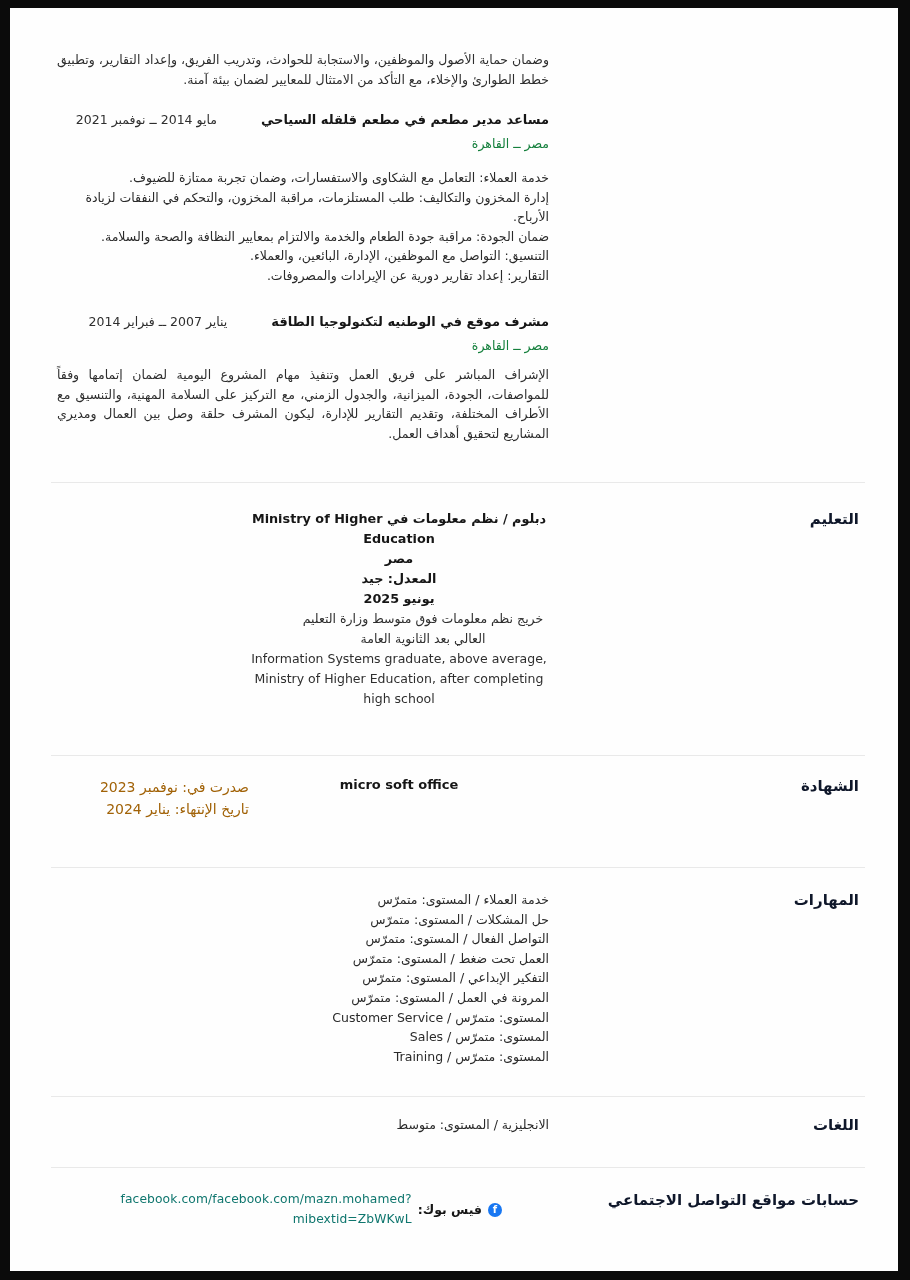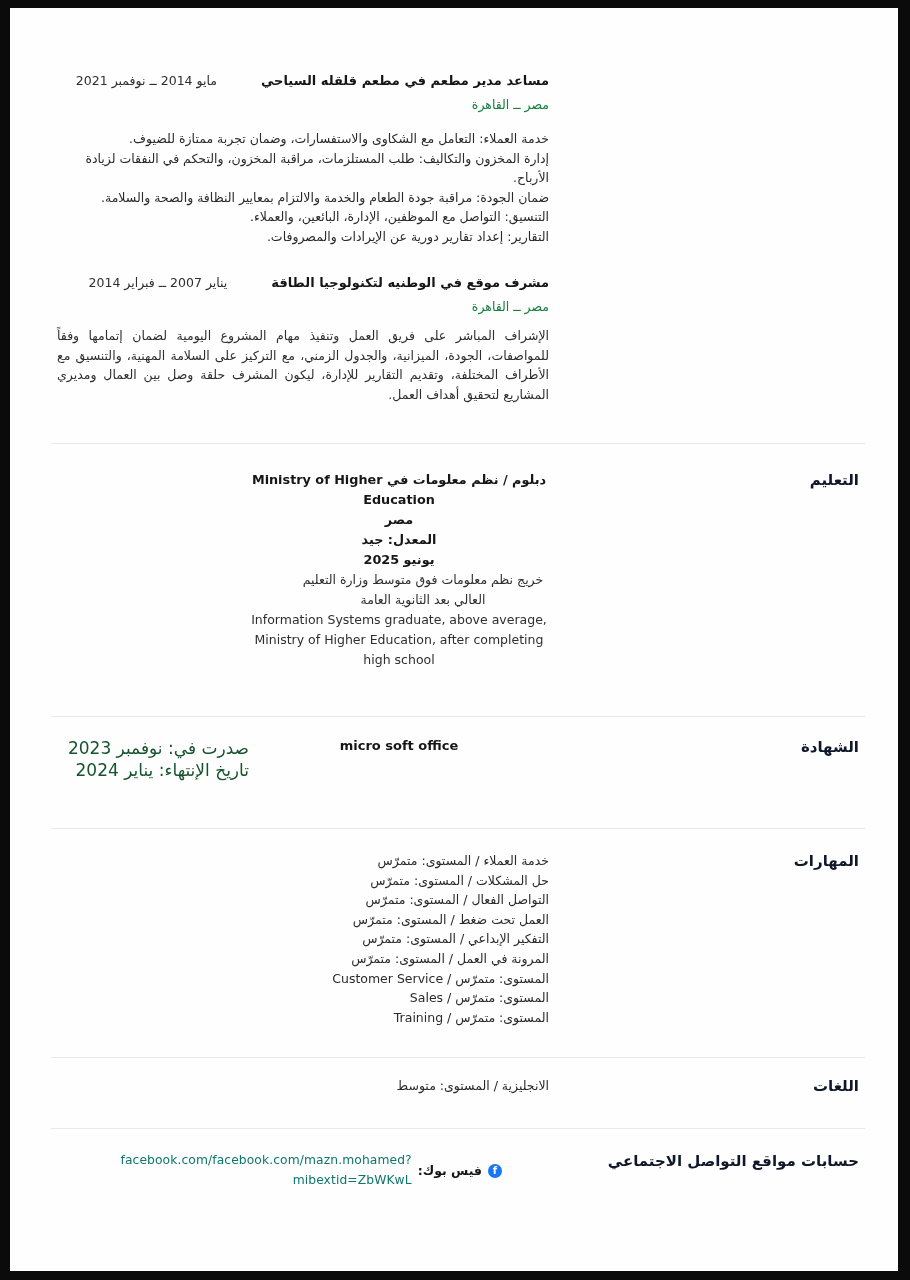--- a/index.html
+++ b/index.html
@@ -34,21 +34,21 @@
   .job-desc{margin-top:10px;}
   .sec-exp{padding-bottom:39px;}
   .sec-edu{padding:26px 0 46px;}
   .edu-block{width:300px;text-align:center;line-height:20px;}
   .edu-bold{font-weight:bold;color:#161616;font-size:12.8px;}
   .edu-desc{color:#2e2e2e;margin-left:48px;}
   .edu-desc-en{color:#2e2e2e;direction:ltr;}
   .sec-cert{padding:20px 0 47px;}
   .cert-row{display:flex;align-items:flex-start;}
   .cert-name{width:300px;text-align:center;font-weight:bold;font-size:13px;color:#161616;line-height:18px;}
-  .cert-dates{flex:1;text-align:right;line-height:22px;color:#14532d;font-size:17px;}
+  .cert-dates{flex:1;text-align:right;line-height:22px;color:#a16207;font-size:14px;}
   .sec-skills{padding:22px 0 30px;}
   .skills-list .line,.lang-list .line{line-height:19.6px;text-align:right;direction:rtl;}
   .skills-list .line[dir="auto"],.lang-list .line[dir="auto"]{unicode-bidi:plaintext;}
   .sec-lang{padding:18px 0 32px;}
   .sec-social{padding:22px 0 27px;}
   .social-indent{margin-right:47px;display:flex;align-items:center;gap:6px;}
   .fb-icon{
     width:14px;height:14px;border-radius:50%;background:#1877f2;
     color:#fff;font-size:10px;font-weight:bold;line-height:14px;text-align:center;
     display:inline-block;flex:0 0 auto;font-family:"DejaVu Sans",sans-serif;
@@ -58,20 +58,21 @@
 </style>
 </head>
 <body>
 
 <div class="frame">
   <div class="page">
 
     <div class="sec sec-exp">
       <div class="sec-heading"></div>
       <div class="content">
+        <div class="para">وضمان حماية الأصول والموظفين، والاستجابة للحوادث، وتدريب الفريق، وإعداد التقارير، وتطبيق خطط الطوارئ والإخلاء، مع التأكد من الامتثال للمعايير لضمان بيئة آمنة.</div>
 
         <div class="job-head">
           <span class="job-title">مساعد مدير مطعم في مطعم قلقله السياحي</span>
           <span class="job-dates">مايو 2014 ــ نوفمبر 2021</span>
         </div>
         <div class="job-loc">مصر ــ القاهرة</div>
 
         <div class="bullets">
 
             <div class="line">خدمة العملاء: التعامل مع الشكاوى والاستفسارات، وضمان تجربة ممتازة للضيوف.</div>

